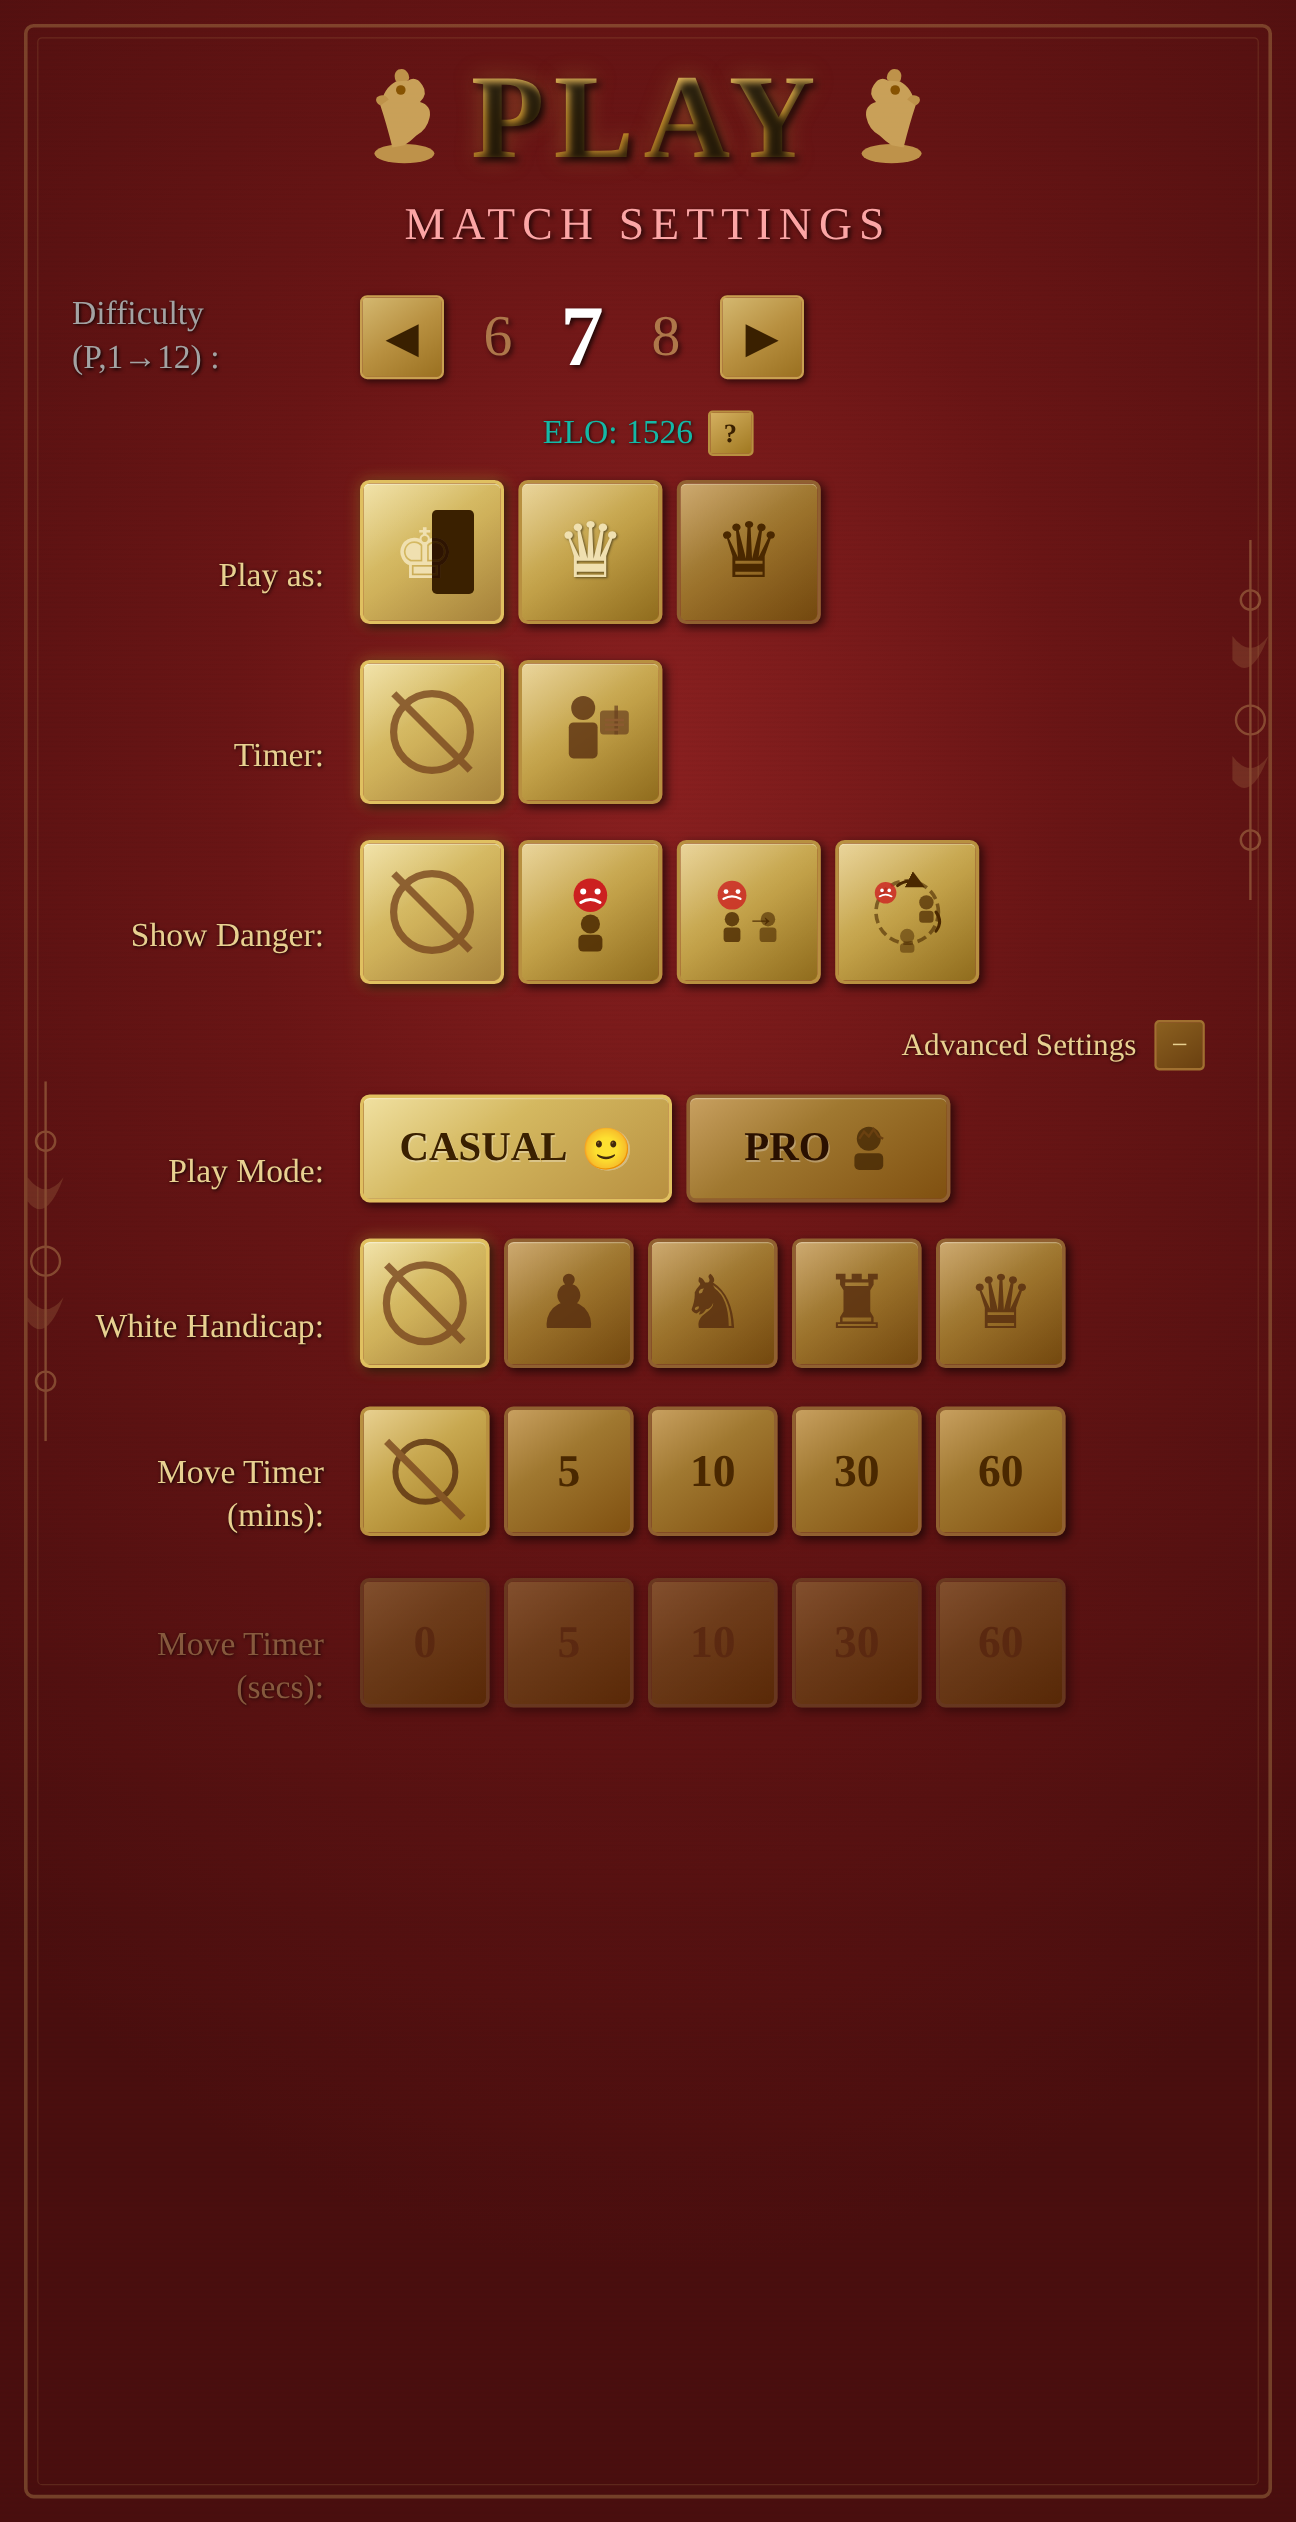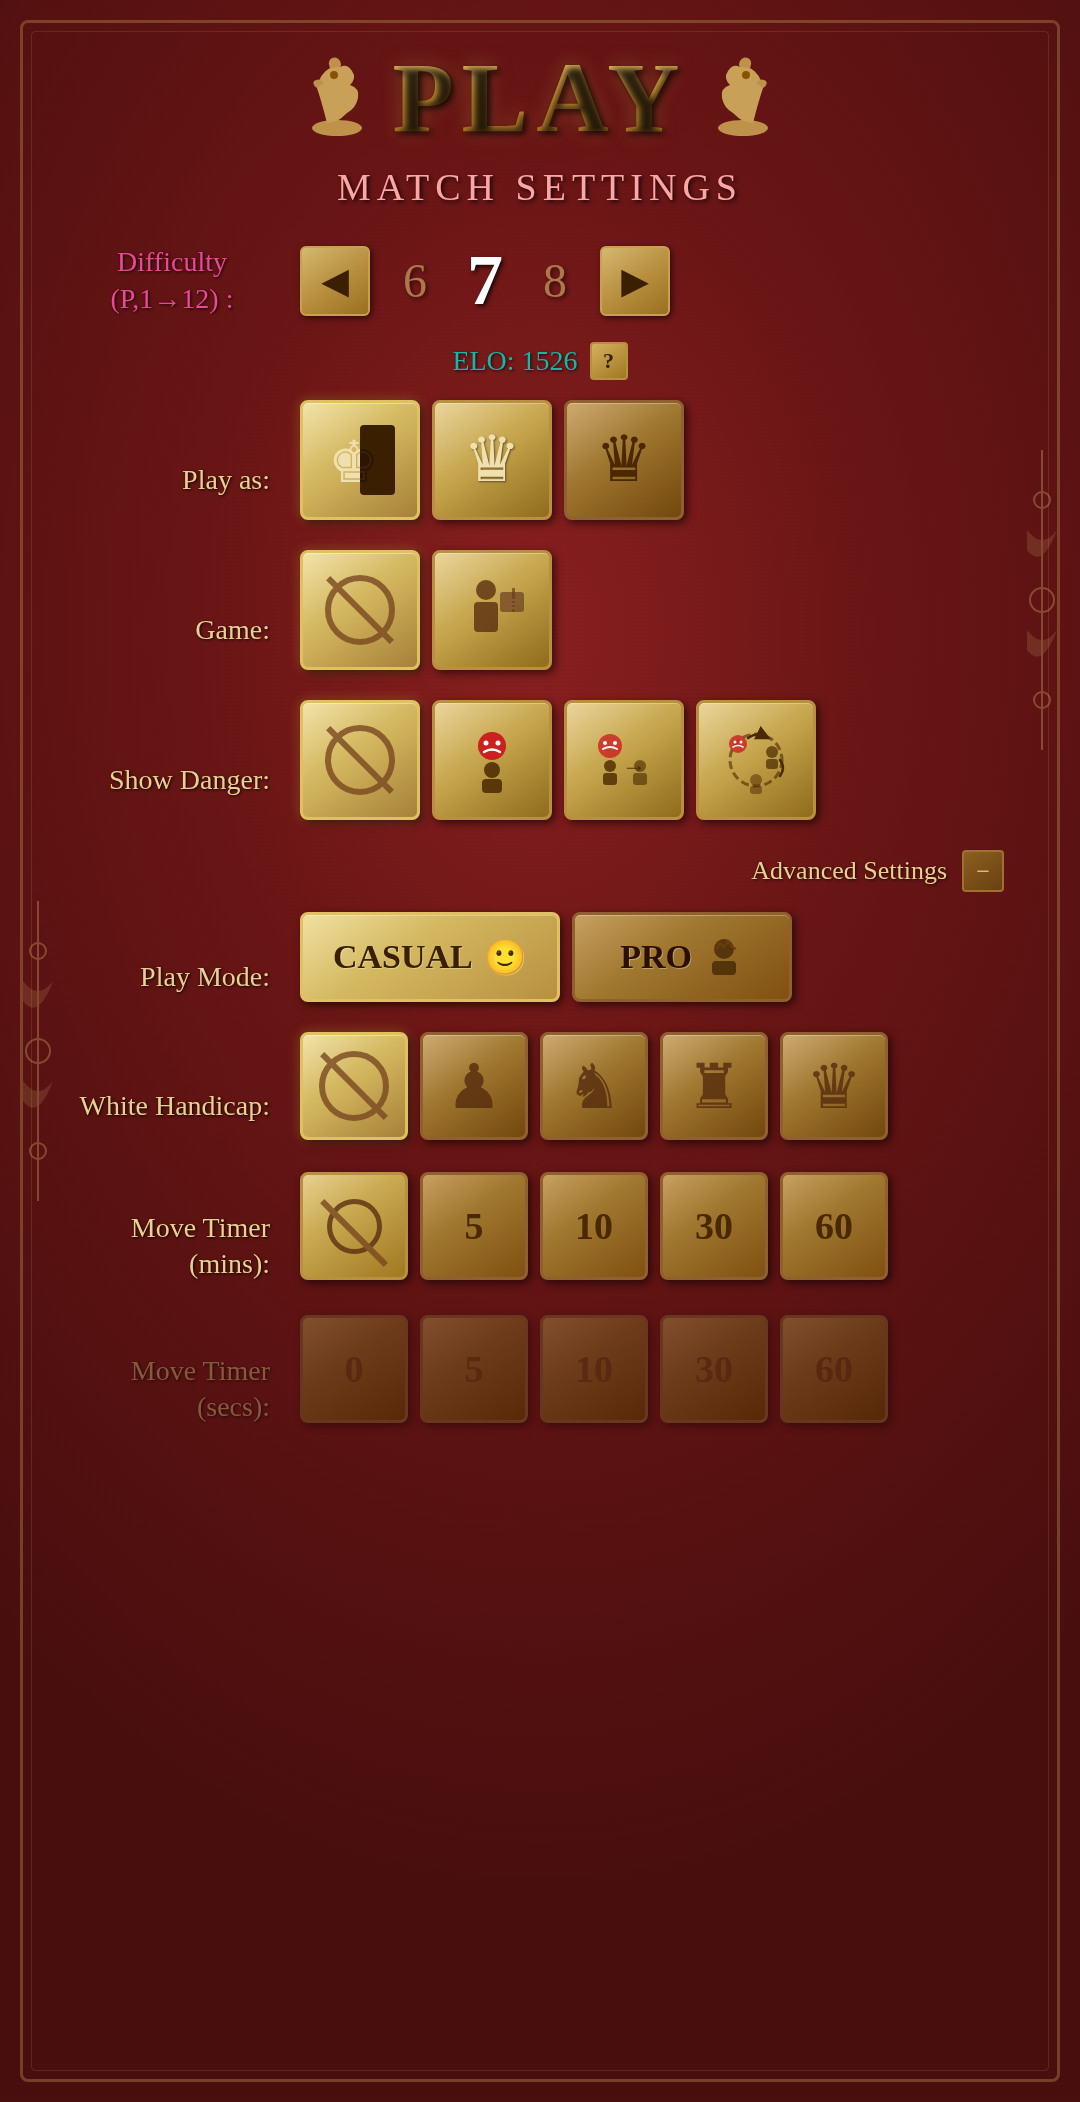--- a/index.html
+++ b/index.html
@@ -118,23 +118,23 @@
 
     
     .difficulty-row {
       display: flex;
       align-items: center;
       margin-bottom: 20px;
     }
 
     .difficulty-label {
       width: 240px;
-      color: #ec4899;
+      color: #a3a3a3;
       font-size: 28px;
-      text-align: center;
+      text-align: left;
       padding-right: 16px;
       line-height: 1.3;
       text-shadow: 1px 1px 3px rgba(0,0,0,0.9);
       flex-shrink: 0;
     }
 
     .difficulty-controls {
       display: flex;
       align-items: center;
       gap: 20px;
@@ -536,21 +536,21 @@
       <div class="sq-btn darker">
         <div class="sq-btn-inner">
           <span class="piece-icon dark-king">♛</span>
         </div>
       </div>
 
     </div>
   </div>
 
   <div class="setting-row">
-    <div class="setting-label">Game:</div>
+    <div class="setting-label">Timer:</div>
     <div class="setting-controls">
 
       <div class="sq-btn selected">
         <div class="sq-btn-inner">
           <div class="no-icon"></div>
         </div>
       </div>
 
       <div class="sq-btn">
         <div class="sq-btn-inner">

